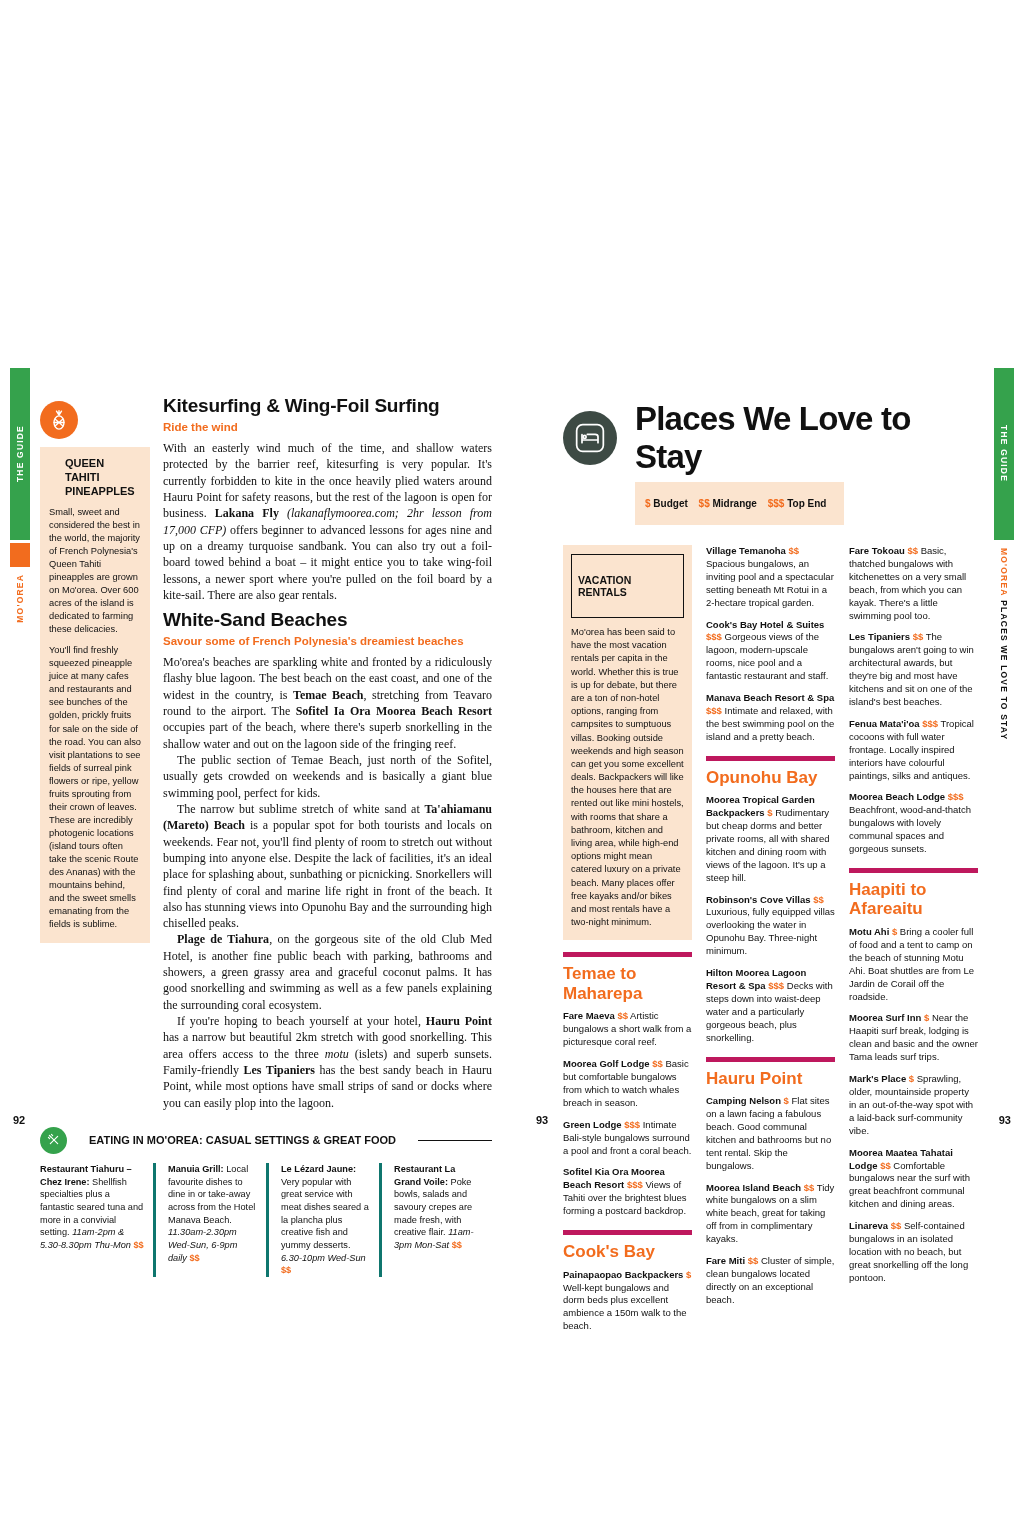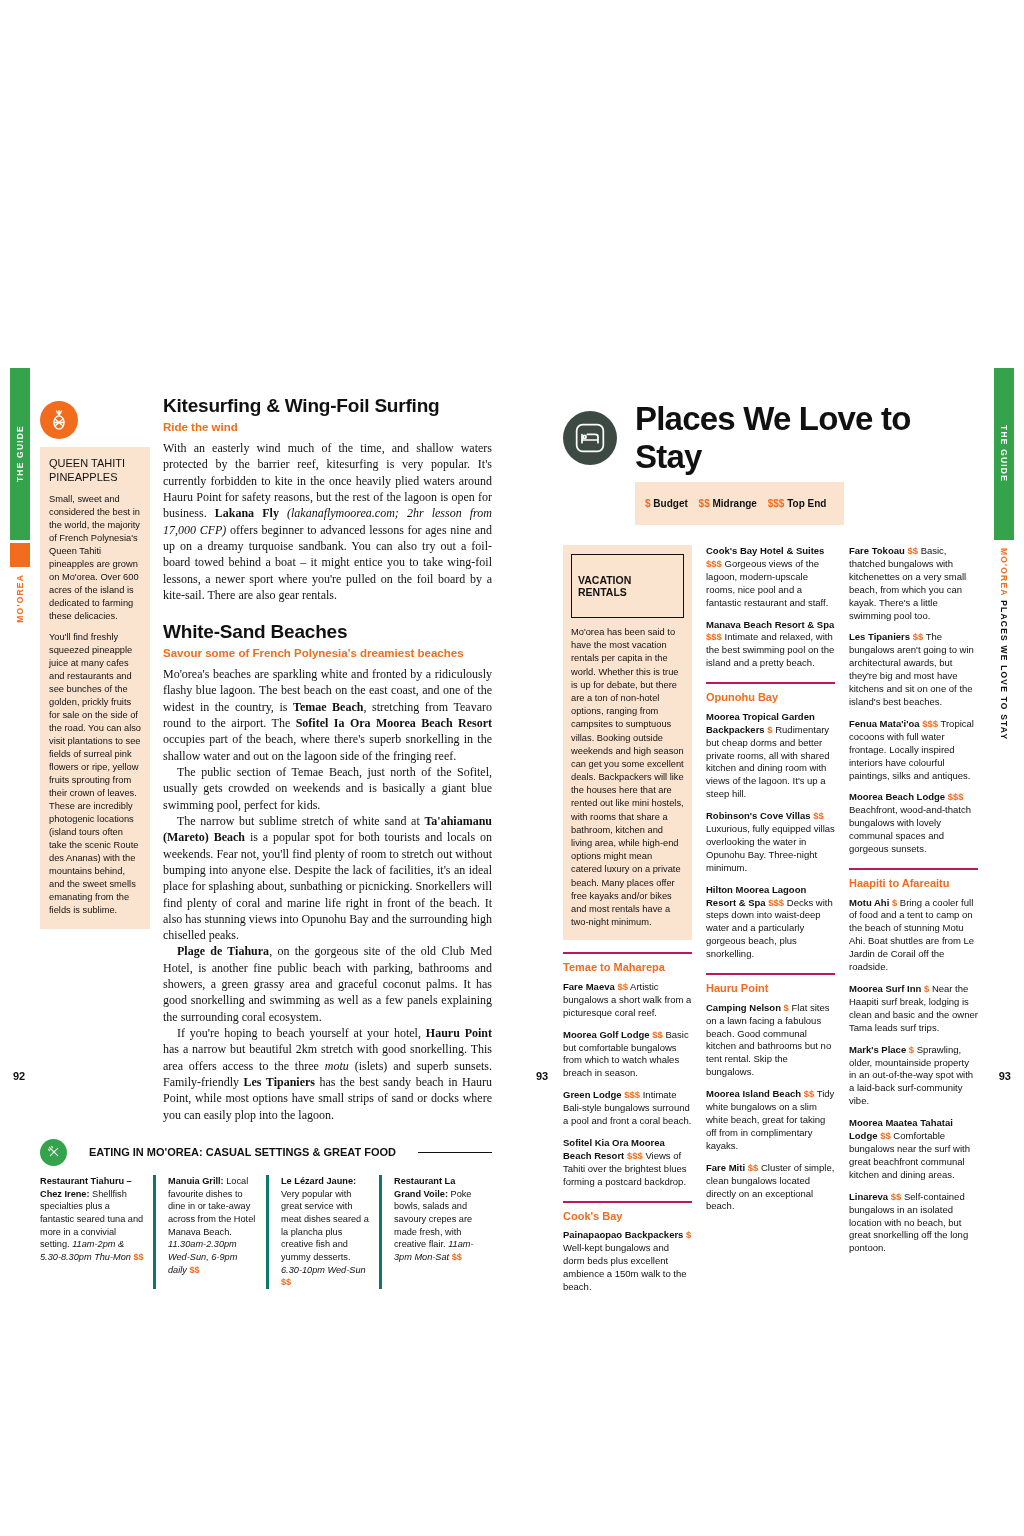--- a/index.html
+++ b/index.html
@@ -18,25 +18,25 @@
   .vtext-down{writing-mode:vertical-rl;font-size:8.5px;font-weight:bold;letter-spacing:1.2px;white-space:nowrap;color:#111;}
   .orange-block{width:20px;height:24px;background:#f26c1e;margin-top:3px;}
   .edge-left .sec-label{margin-top:7px;color:#f26c1e;}
   .edge-right .sec-label{margin-top:8px;}
 
   
   .left-page{position:absolute;left:40px;top:395px;width:452px;}
   .lp-grid{display:grid;grid-template-columns:110px 1fr;column-gap:13px;}
   .sidebar-icon{width:38px;height:38px;border-radius:50%;background:#f26c1e;display:flex;align-items:center;justify-content:center;margin:6px 0 8px 0;}
   .sidebar-box{background:#fbe4cf;padding:10px 9px 12px;}
-  .sidebar-title{font-size:11px;font-weight:normal;line-height:1.25;margin-bottom:8px;}
+  .sidebar-title{font-size:11px;font-weight:bold;line-height:1.25;margin-bottom:8px;margin-left:16px;}
   .sidebar-box p{font-size:9.3px;line-height:1.4;margin-bottom:8px;}
   .sidebar-box p:last-child{margin-bottom:0;}
   h2.sec{font-size:19px;font-weight:bold;letter-spacing:-0.2px;margin-bottom:4px;}
-  h2.sec.second{margin-top:18px;}
+  h2.sec.second{margin-top:6px;}
   .sub{font-size:11.5px;font-weight:bold;margin-bottom:7px;}
   p.bodytext{font-family:"Liberation Serif",serif;font-size:12px;line-height:1.36;text-align:justify;}
   p.bodytext.indent{text-indent:14px;}
 
   
   .eating-box{margin-top:16px;}
   .eat-title-row{display:flex;align-items:center;gap:22px;text-align:center;}
   .eat-icon{width:27px;height:27px;border-radius:50%;background:#35a24c;flex:none;display:flex;align-items:center;justify-content:center;}
   .eat-title{font-size:11px;font-weight:bold;white-space:nowrap;}
   .eat-rule{flex:1;border-top:1.5px solid #111;height:0;}
@@ -49,26 +49,26 @@
   .right-page{position:absolute;left:563px;top:400px;width:415px;}
   .rp-header{display:flex;align-items:center;gap:18px;}
   .bed-circle{width:54px;height:54px;border-radius:50%;background:#3d4a44;flex:none;display:flex;align-items:center;justify-content:center;}
   .rp-title{font-size:33px;font-weight:bold;letter-spacing:-0.8px;}
   .legend{display:inline-block;margin:6px 0 0 72px;background:#fbe4cf;padding:16px 10px;font-size:10px;font-weight:bold;}
   .legend .lbl{margin-right:8px;}
   .columns{display:grid;grid-template-columns:repeat(3,1fr);column-gap:14px;margin-top:20px;}
   .vr-box{background:#fbe4cf;padding:9px 8px 11px;margin-bottom:12px;}
   .vr-title{border:1.5px solid #111;padding:19px 6px;font-size:10.5px;font-weight:bold;margin-bottom:8px;}
   .vr-body{font-size:9.3px;line-height:1.42;}
-  .cat{color:#f26c1e;font-weight:bold;font-size:11px;line-height:1.15;border-top:2px solid #be185d;padding-top:7px;margin:12px 0 7px;}
+  .cat{color:#f26c1e;font-weight:bold;font-size:17px;line-height:1.15;border-top:5px solid #be185d;padding-top:7px;margin:12px 0 7px;}
   .col > .cat:first-child{margin-top:0;}
   p.listing{font-size:9.5px;line-height:1.36;margin-bottom:9px;}
 
   
-  .pagenum{position:absolute;top:1070px;font-size:11px;font-weight:bold;}
+  .pagenum{position:absolute;top:1114px;font-size:11px;font-weight:bold;}
   .pn-left{left:13px;}
   .pn-center{left:536px;}
   .pn-right{right:13px;}
 </style>
 </head>
 <body>
 
 <div class="edge edge-left">
   <div class="tab-green">
     <span class="vtext-up">THE GUIDE</span>
@@ -189,20 +189,21 @@
           <div class="cat">Temae to Maharepa</div>
           <p class="listing"><span class="b">Fare Maeva </span><span class="b o">$$</span><span> Artistic bungalows a short walk from a picturesque coral reef.</span></p>
           <p class="listing"><span class="b">Moorea Golf Lodge </span><span class="b o">$$</span><span> Basic but comfortable bungalows from which to watch whales breach in season.</span></p>
           <p class="listing"><span class="b">Green Lodge </span><span class="b o">$$$</span><span> Intimate Bali-style bungalows surround a pool and front a coral beach.</span></p>
           <p class="listing"><span class="b">Sofitel Kia Ora Moorea Beach Resort </span><span class="b o">$$$</span><span> Views of Tahiti over the brightest blues forming a postcard backdrop.</span></p>
           <div class="cat">Cook's Bay</div>
           <p class="listing"><span class="b">Painapaopao Backpackers </span><span class="b o">$</span><span> Well-kept bungalows and dorm beds plus excellent ambience a 150m walk to the beach.</span></p>
         </div>
     </div>
     <div class="col">
+        <p class="listing"><span class="b">Village Temanoha </span><span class="b o">$$</span><span> Spacious bungalows, an inviting pool and a spectacular setting beneath Mt Rotui in a 2-hectare tropical garden.</span></p>
         <p class="listing"><span class="b">Cook's Bay Hotel &amp; Suites </span><span class="b o">$$$</span><span> Gorgeous views of the lagoon, modern-upscale rooms, nice pool and a fantastic restaurant and staff.</span></p>
         <p class="listing"><span class="b">Manava Beach Resort &amp; Spa </span><span class="b o">$$$</span><span> Intimate and relaxed, with the best swimming pool on the island and a pretty beach.</span></p>
         <div class="cat">Opunohu Bay</div>
         <p class="listing"><span class="b">Moorea Tropical Garden Backpackers </span><span class="b o">$</span><span> Rudimentary but cheap dorms and better private rooms, all with shared kitchen and dining room with views of the lagoon. It's up a steep hill.</span></p>
         <p class="listing"><span class="b">Robinson's Cove Villas </span><span class="b o">$$</span><span> Luxurious, fully equipped villas overlooking the water in Opunohu Bay. Three-night minimum.</span></p>
         <p class="listing"><span class="b">Hilton Moorea Lagoon Resort &amp; Spa </span><span class="b o">$$$</span><span> Decks with steps down into waist-deep water and a particularly gorgeous beach, plus snorkelling.</span></p>
         <div class="cat">Hauru Point</div>
         <p class="listing"><span class="b">Camping Nelson </span><span class="b o">$</span><span> Flat sites on a lawn facing a fabulous beach. Good communal kitchen and bathrooms but no tent rental. Skip the bungalows.</span></p>
         <p class="listing"><span class="b">Moorea Island Beach </span><span class="b o">$$</span><span> Tidy white bungalows on a slim white beach, great for taking off from in complimentary kayaks.</span></p>
         <p class="listing"><span class="b">Fare Miti </span><span class="b o">$$</span><span> Cluster of simple, clean bungalows located directly on an exceptional beach.</span></p>

